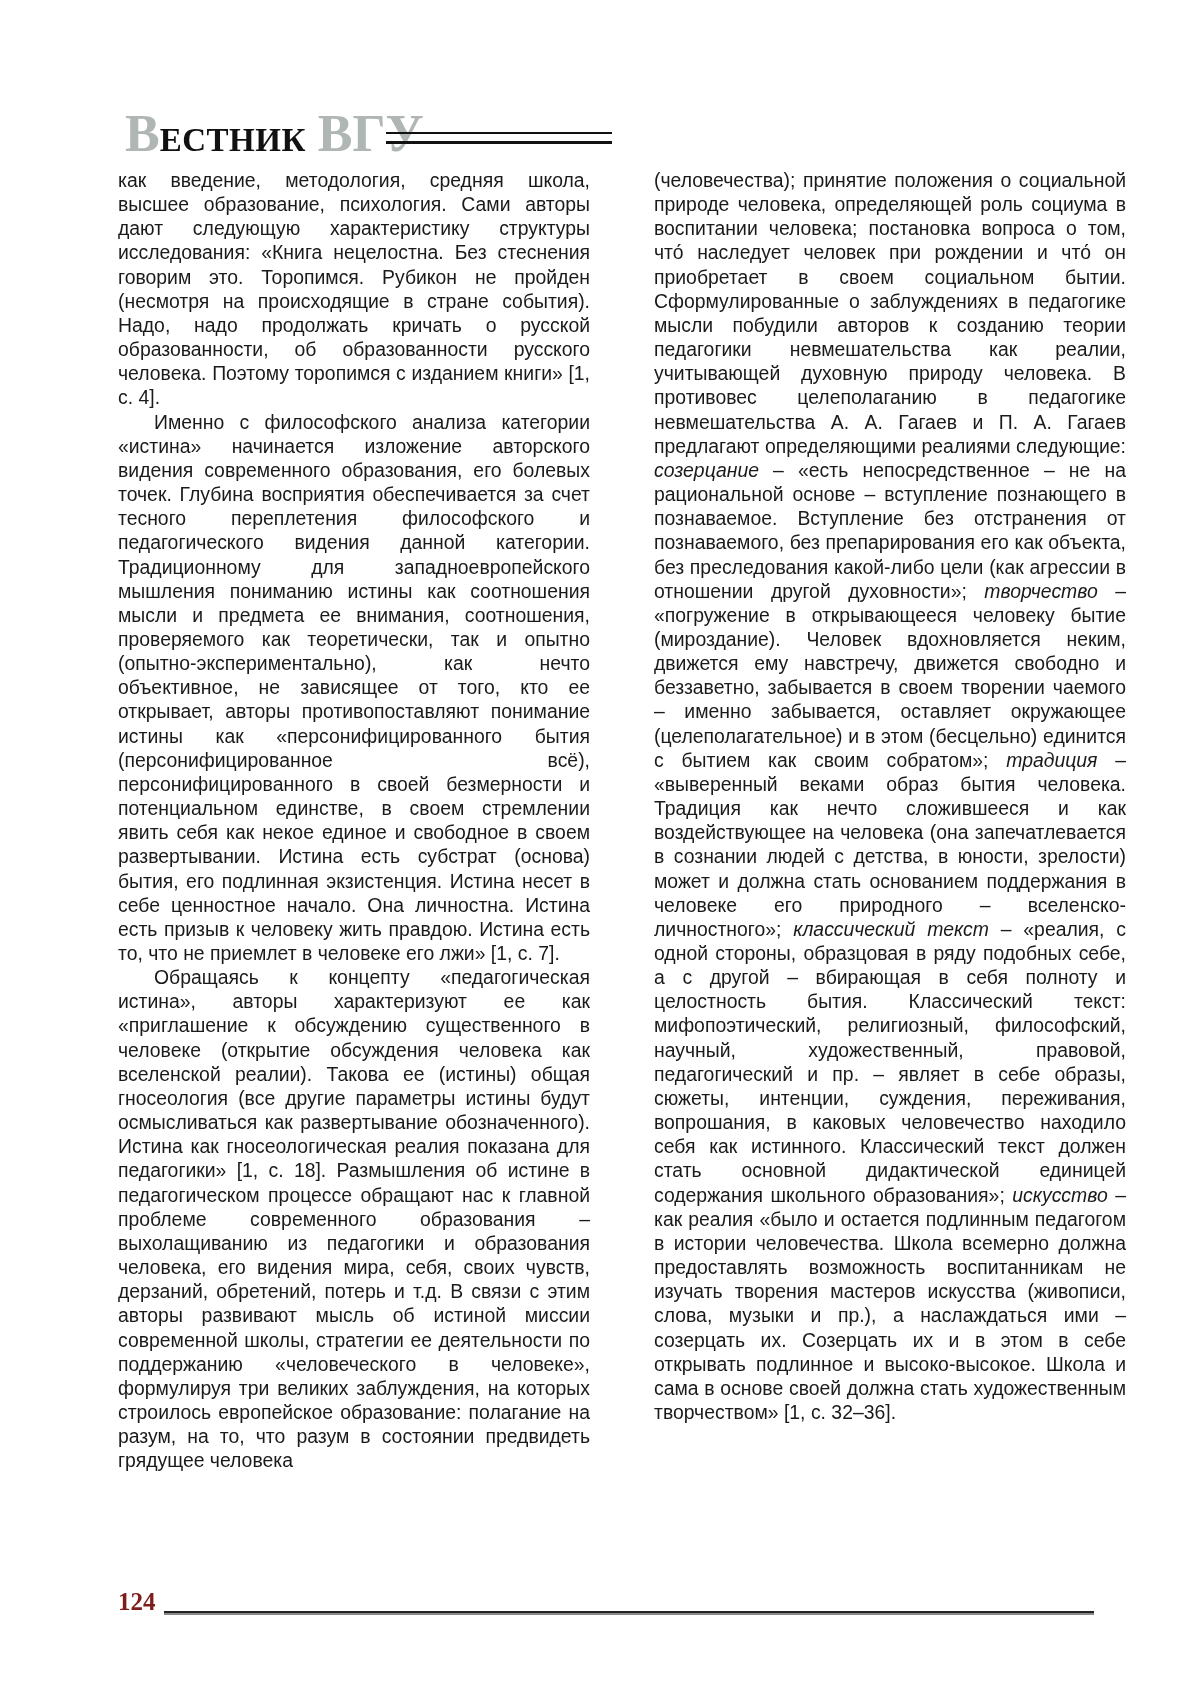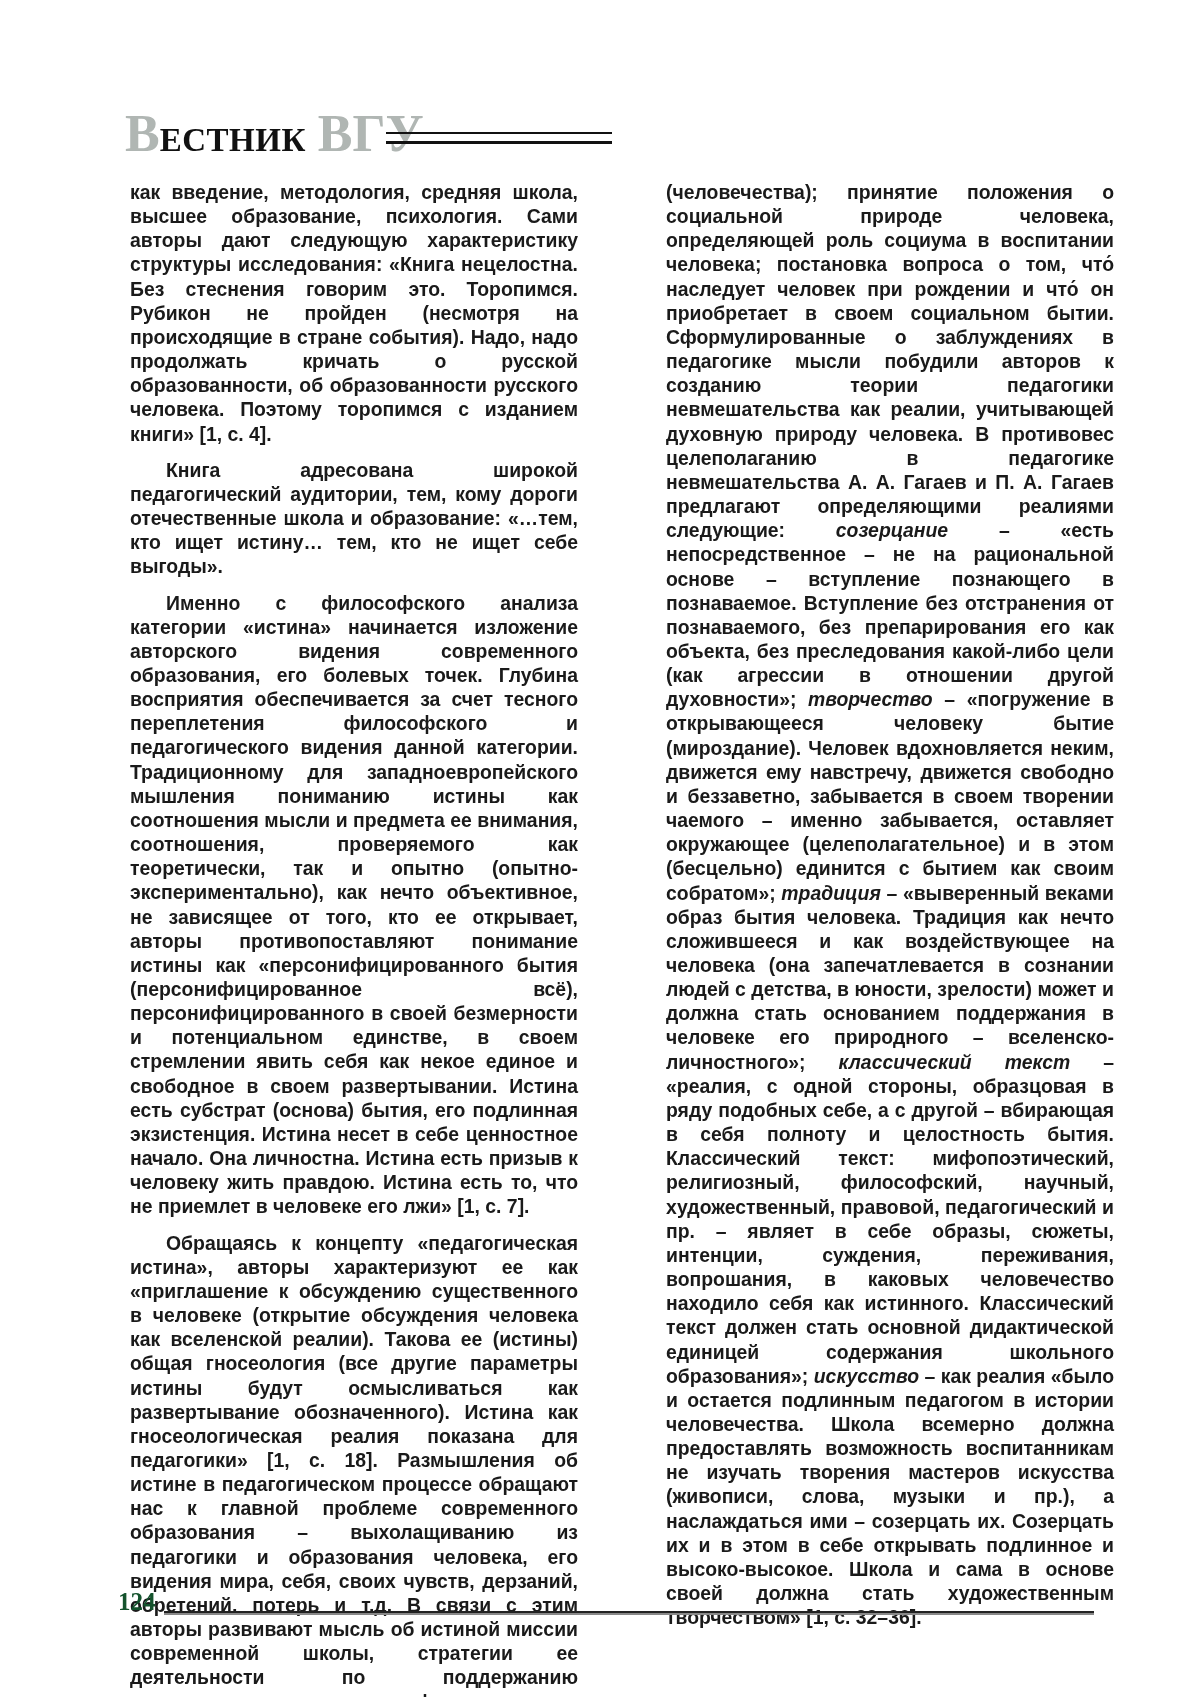--- a/index.html
+++ b/index.html
@@ -7,40 +7,39 @@
   .header { position: absolute; left: 118px; top: 96px; width: 976px; height: 50px; }
   .logo { position: absolute; left: 0; top: 12px; white-space: nowrap; line-height: 1; margin-left: 7px; }
   .logo .big { font-family: "Liberation Serif", serif; font-weight: bold; color: #b0b6b3; font-size: 52px; }
   .logo .small { font-family: "Liberation Serif", serif; font-weight: bold; color: #111; font-size: 33px; letter-spacing: 0.5px; }
   .logo .vgu { font-family: "Liberation Serif", serif; font-weight: bold; color: #b0b6b3; font-size: 52px; margin-left: 12px; }
   .header-rule { position: absolute; left: 268px; top: 36px; width: 226px; height: 7px; border-top: 2px solid #111; border-bottom: 3px solid #111; }
   .series { position: absolute; right: 0; top: 24px; font-family: "Liberation Sans", sans-serif; font-weight: bold; font-size: 16.2px; color: #111; white-space: nowrap; }
   .col { position: absolute; top: 168px; width: 472px; font-family: "Liberation Sans", sans-serif; font-size: 19.4px; line-height: 24.15px; color: #1a1a1a; text-align: justify; hyphens: manual; }
   .col.left { left: 118px; }
   .col.right { left: 654px; }
-  .col p { margin: 12px; font-weight: bold; }
+  .col p { margin: 0; }
   .col p.indent { text-indent: 36px; }
   .col em { font-style: italic; }
   .footer { position: absolute; left: 118px; top: 1588px; width: 976px; height: 30px; }
-  .page-num { position: absolute; left: 0; top: 0; font-family: "Liberation Serif", serif; font-weight: bold; font-size: 25px; color: #14532d; }
+  .page-num { position: absolute; left: 0; top: 0; font-family: "Liberation Serif", serif; font-weight: bold; font-size: 25px; color: #7f1d1d; }
   .footer-rule { position: absolute; left: 46px; top: 23px; right: 0; height: 2px; background: #222; box-shadow: 0 2px 0 #888; }
 </style>
 </head>
 <body>
 
 <div class="header">
   <div class="logo">
     <span class="big">В</span><span class="small">ЕСТНИК</span><span class="vgu">ВГУ</span>
   </div>
   <div class="header-rule"></div>
 </div>
 
 <div class="col left">
   <p>как введение, методология, средняя школа, высшее образование, психология. Сами авторы дают следующую характеристику структуры исследования: «Книга нецелостна. Без стеснения говорим это. Торопимся. Рубикон не пройден (несмотря на происходящие в стране события). Надо, надо продолжать кричать о русской образованности, об образованности русского человека. Поэтому торопимся с изданием книги» [1, с. 4].</p>
-  <p class="indent">Книга адресована широкой педагогический аудитории, тем, кому дороги отечественные школа и образование: «…тем, кто ищет истину… тем, кто не ищет себе выгоды».</p>
   <p class="indent">Именно с философского анализа категории «истина» начинается изложение авторского видения современного образования, его болевых точек. Глубина восприятия обеспечивается за счет тесного переплетения философского и педагогического видения данной категории. Традиционному для западноевропейского мышления пониманию истины как соотношения мысли и предмета ее внимания, соотношения, проверяемого как теоретически, так и опытно (опытно-экспериментально), как нечто объективное, не зависящее от того, кто ее открывает, авторы противопоставляют понимание истины как «персонифицированного бытия (персонифицированное всё), персонифицированного в своей безмерности и потенциальном единстве, в своем стремлении явить себя как некое единое и свободное в своем развертывании. Истина есть субстрат (основа) бытия, его подлинная экзистенция. Истина несет в себе ценностное начало. Она личностна. Истина есть призыв к человеку жить правдою. Истина есть то, что не приемлет в человеке его лжи» [1, с. 7].</p>
   <p class="indent">Обращаясь к концепту «педагогическая истина», авторы характеризуют ее как «приглашение к обсуждению существенного в человеке (открытие обсуждения человека как вселенской реалии). Такова ее (истины) общая гносеология (все другие параметры истины будут осмысливаться как развертывание обозначенного). Истина как гносеологическая реалия показана для педагогики» [1, с. 18]. Размышления об истине в педагогическом процессе обращают нас к главной проблеме современного образования – выхолащиванию из педагогики и образования человека, его видения мира, себя, своих чувств, дерзаний, обретений, потерь и т.д. В связи с этим авторы развивают мысль об истиной миссии современной школы, стратегии ее деятельности по поддержанию «человеческого в человеке», формулируя три великих заблуждения, на которых строилось европейское образование: полагание на разум, на то, что разум в состоянии предвидеть грядущее человека</p>
 </div>
 
 <div class="col right">
   <p><span>(человечества); принятие положения о социальной природе человека, определяющей роль социума в воспитании человека; постановка вопроса о том, что́ наследует человек при рождении и что́ он приобретает в своем социальном бытии. Сформулированные о заблуждениях в педагогике мысли побудили авторов к созданию теории педагогики невмешательства как реалии, учитывающей духовную природу человека. В противовес целеполаганию в педагогике невмешательства А. А. Гагаев и П. А. Гагаев предлагают определяющими реалиями следующие: </span><em>созерцание</em><span> – «есть непосредственное – не на рациональной основе – вступление познающего в познаваемое. Вступление без отстранения от познаваемого, без препарирования его как объекта, без преследования какой-либо цели (как агрессии в отношении другой духовности»; </span><em>творчество</em><span> – «погружение в открывающееся человеку бытие (мироздание). Человек вдохновляется неким, движется ему навстречу, движется свободно и беззаветно, забывается в своем творении чаемого – именно забывается, оставляет окружающее (целеполагательное) и в этом (бесцельно) единится с бытием как своим собратом»; </span><em>традиция</em><span> – «выверенный веками образ бытия человека. Традиция как нечто сложившееся и как воздействующее на человека (она запечатлевается в сознании людей с детства, в юности, зрелости) может и должна стать основанием поддержания в человеке его природного – вселенско-личностного»; </span><em>классический текст</em><span> – «реалия, с одной стороны, образцовая в ряду подобных себе, а с другой – вбирающая в себя полноту и целостность бытия. Классический текст: мифопоэтический, религиозный, философский, научный, художественный, правовой, педагогический и пр. – являет в себе образы, сюжеты, интенции, суждения, переживания, вопрошания, в каковых человечество находило себя как истинного. Классический текст должен стать основной дидактической единицей содержания школьного образования»; </span><em>искусство</em><span> – как реалия «было и остается подлинным педагогом в истории человечества. Школа всемерно должна предоставлять возможность воспитанникам не изучать творения мастеров искусства (живописи, слова, музыки и пр.), а наслаждаться ими – созерцать их. Созерцать их и в этом в себе открывать подлинное и высоко-высокое. Школа и сама в основе своей должна стать художественным творчеством» [1, с. 32–36].</span></p>
 </div>
 
 <div class="footer">
   <div class="page-num">124</div>

